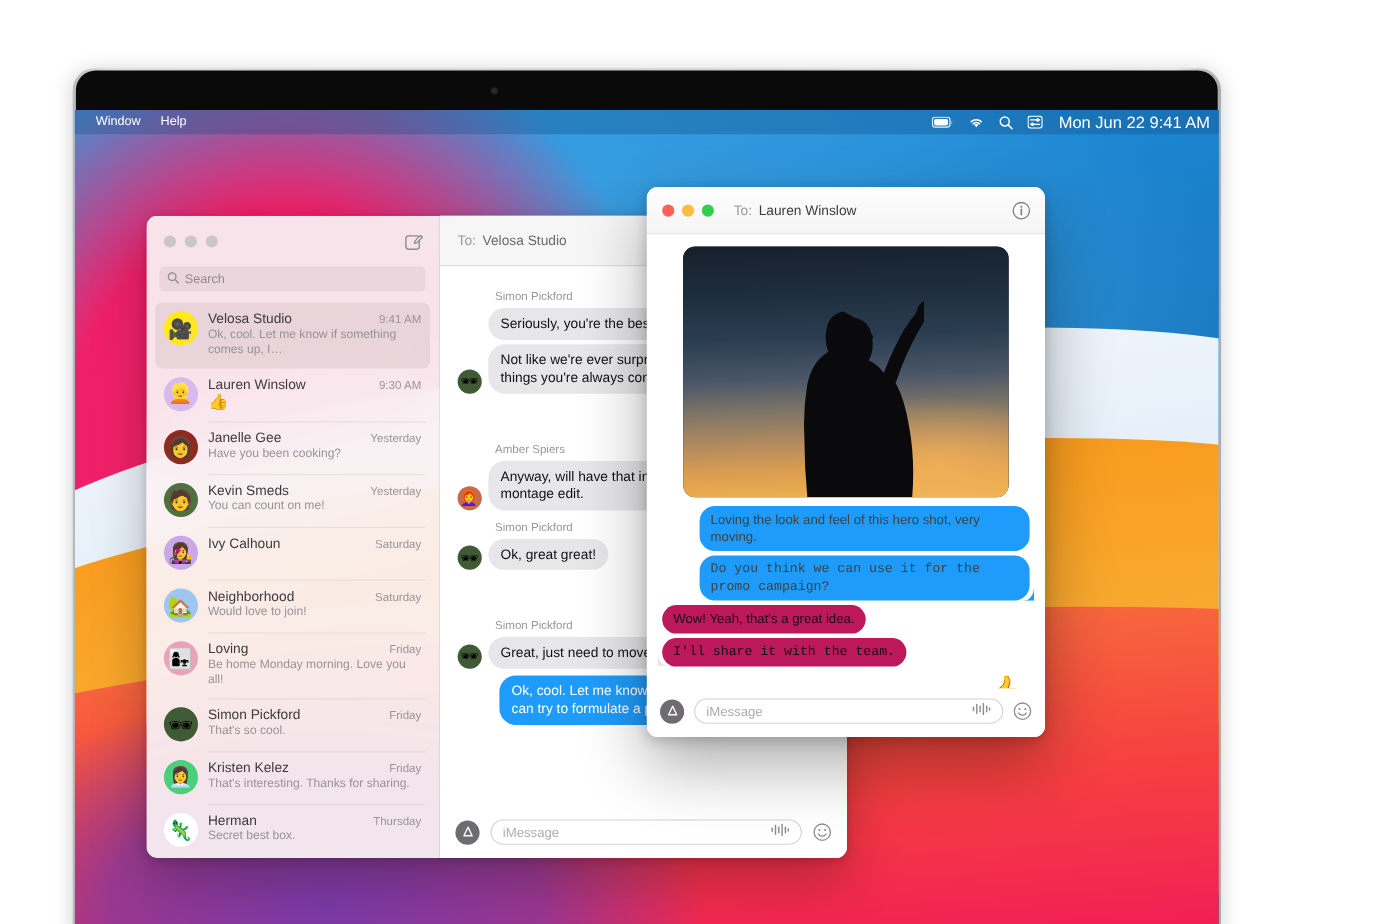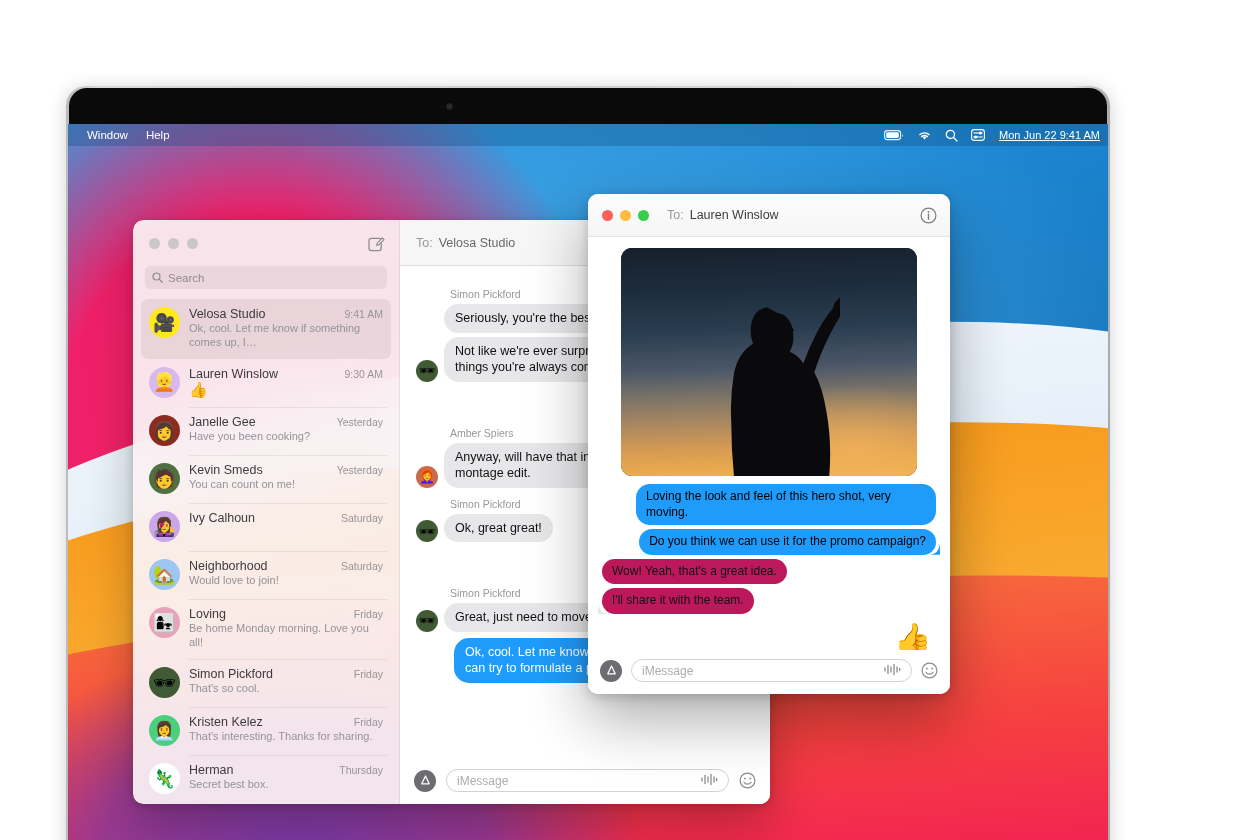--- a/index.html
+++ b/index.html
@@ -4,21 +4,21 @@
 <style>
   * { box-sizing: border-box; margin: 0; padding: 0; }
   html, body {
     width: 1260px; height: 840px; overflow: hidden;
     background: #ffffff;
     font-family: "Liberation Sans", sans-serif;
     -webkit-font-smoothing: antialiased;
   }
 
   
-  #stage { position: relative; width: 1260px; height: 635px; background: #fff; margin-top: 24px; }
+  #stage { position: relative; width: 1260px; height: 635px; background: #fff; }
 
   .laptop-outer {
     position: absolute; left: 66px; top: 62px;
     width: 1044px; height: 790px;
     background: linear-gradient(90deg,#b9bbbd 0%, #d7d9da 3%, #cdcfd1 50%, #e2e4e5 96%, #a8aaac 100%);
     border-radius: 20px 20px 0 0;
     box-shadow: 0 2px 18px rgba(0,0,0,0.18);
   }
   .laptop-bezel {
     position: absolute; left: 69px; top: 64px;
@@ -85,21 +85,21 @@
     backdrop-filter: blur(22px);
     display: flex; align-items: center;
     color: #fff; font-size: 11.5px;
     padding: 0 8px 0 10px;
     z-index: 5;
   }
   .menubar .mi { padding: 0 9px; line-height: 22px; cursor: default; }
   .menubar .spacer { flex: 1; }
   .status-icons { display: flex; align-items: center; gap: 13px; }
   .status-icons svg { display: block; }
-  .mb-clock { font-size: 11px; margin-left: 14px; white-space: nowrap; text-decoration: underline; }
+  .mb-clock { font-size: 15px; margin-left: 14px; white-space: nowrap; }
 
   
   .msg-window {
     position: absolute; left: 65px; top: 96px;
     width: 637px; height: 584px;
     border-radius: 10px;
     overflow: hidden;
     box-shadow: 0 20px 48px rgba(0,0,0,0.26), 0 2px 8px rgba(0,0,0,0.16);
     display: flex;
     z-index: 3;
@@ -259,23 +259,23 @@
     position: absolute; inset: 0;
     background: radial-gradient(ellipse 70% 45% at 78% 88%, rgba(245,180,90,0.75) 0%, rgba(245,180,90,0) 62%);
   }
   .hero-fig {
     position: absolute; left: 28%; bottom: 0; width: 46%; height: 100%;
   }
   .fw-bubbles { padding: 0 2px; }
   .fw-row-out { display: flex; justify-content: flex-end; margin-bottom: 4px; }
   .fw-row-in { display: flex; justify-content: flex-start; margin-bottom: 4px; }
   .fw-bub { font-size: 12px; line-height: 1.3; padding: 5px 10px; border-radius: 14px; max-width: 300px; }
-  .fw-bub.out { background: #1f9cfb; color: #000000; }
+  .fw-bub.out { background: #1f9cfb; color: #404040; }
   .fw-bub.in { background: #be185d; color: #111; text-align: center; }
-  .fw-bub.tail { position: relative; }
+  .fw-bub.tail { position: relative; font-family: Liberation Mono, monospace; }
   .fw-bub.out.tail::after {
     content:""; position:absolute; right:-4px; bottom:0; width:11px; height:13px;
     background:#1f9cfb; clip-path: path("M0 13 C6 13 11 9 11 0 L11 13 Z");
   }
   .fw-bub.in.tail::after {
     content:""; position:absolute; left:-4px; bottom:0; width:11px; height:13px;
     background:#e7e6e9; clip-path: path("M11 13 C5 13 0 9 0 0 L0 13 Z");
   }
   .reaction {
     display: flex; flex-direction: column; align-items: flex-end;

